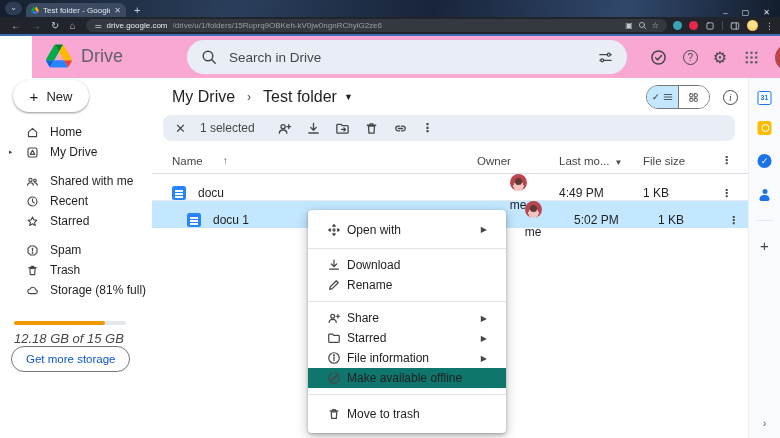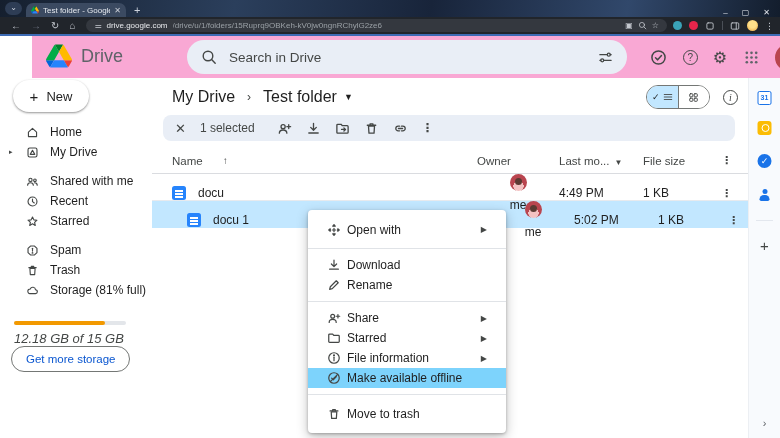--- a/index.html
+++ b/index.html
@@ -121,21 +121,21 @@
   .contacts-ic::after { content:""; position:absolute; left:2px; top:7px; width:10px; height:6px; border-radius:5px 5px 2px 2px; background:#1a73e8; }
   .sp-divider { position:absolute; left:7px; right:7px; height:1px; background:#e3e7ee; }
   .sp-plus { font-size:15px; color:#444746; }
   .sp-chev { font-size:11px; color:#5f6368; }
 
   
   #context-menu { position:absolute; left:308px; top:210px; width:198px; background:#fff; border-radius:4px;
     box-shadow:0 1px 3px rgba(0,0,0,.25),0 4px 12px rgba(0,0,0,.25); padding:7px 0; z-index:20; }
   .cm-item { height:20px; display:flex; align-items:center; padding:0 19px; gap:6px; font-size:12px; color:#1f1f1f; }
   .cm-item.tall { height:25px; }
-  .cm-item.hl { background:#7dd3fc; }
+  .cm-item.hl { background:#0f766e; }
   .cm-item svg { width:14px; height:14px; flex:0 0 14px; }
   .cm-label { flex:1; white-space:nowrap; }
   .cm-sub { font-size:8px; color:#444746; }
   .cm-shortcut { font-size:10.5px; color:#5f6368; white-space:nowrap; }
   .cm-divider { height:1px; background:#e0e3e7; margin:6px 0; }
 
   svg.oi { stroke:#444746; fill:none; stroke-width:1.4; stroke-linecap:round; stroke-linejoin:round; }
 </style>
 </head>
 <body>

